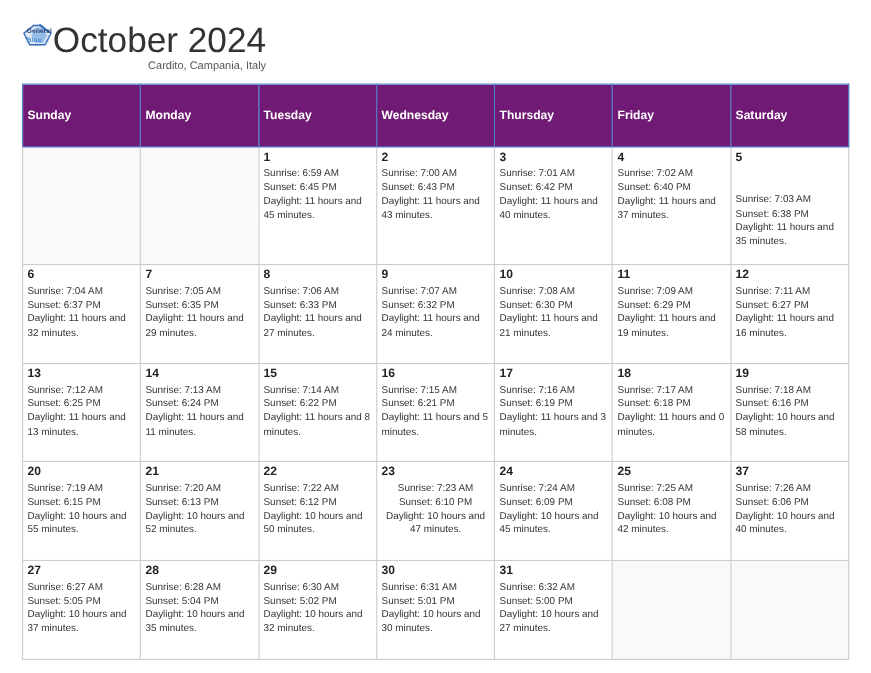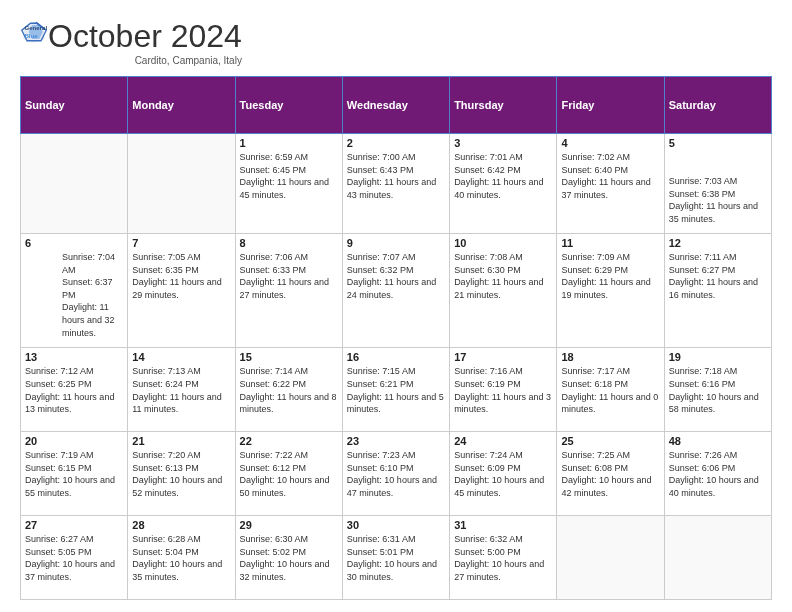--- a/index.html
+++ b/index.html
@@ -156,21 +156,21 @@
           <td>
             <span class="day-number">5</span>
             <div class="day-info" style="white-space: pre-line; margin-top: 26px;">Sunrise: 7:03 AM
 Sunset: 6:38 PM
 Daylight: 11 hours and 35 minutes.</div>
           </td>
         </tr>
         <tr>
           <td>
             <span class="day-number">6</span>
-            <div class="day-info" style="white-space: pre-line; margin-left: 37px;">Sunrise: 7:04 AM
+            <div class="day-info" style="white-space: pre-line;">Sunrise: 7:04 AM
 Sunset: 6:37 PM
 Daylight: 11 hours and 32 minutes.</div>
           </td>
           <td>
             <span class="day-number">7</span>
             <div class="day-info" style="white-space: pre-line;">Sunrise: 7:05 AM
 Sunset: 6:35 PM
 Daylight: 11 hours and 29 minutes.</div>
           </td>
           <td>
@@ -262,38 +262,38 @@
 Daylight: 10 hours and 52 minutes.</div>
           </td>
           <td>
             <span class="day-number">22</span>
             <div class="day-info" style="white-space: pre-line;">Sunrise: 7:22 AM
 Sunset: 6:12 PM
 Daylight: 10 hours and 50 minutes.</div>
           </td>
           <td>
             <span class="day-number">23</span>
-            <div class="day-info" style="white-space: pre-line;">Sunrise: 7:23 AM
+            <div class="day-info" style="white-space: pre-line; text-align: center;">Sunrise: 7:23 AM
 Sunset: 6:10 PM
 Daylight: 10 hours and 47 minutes.</div>
           </td>
           <td>
             <span class="day-number">24</span>
             <div class="day-info" style="white-space: pre-line;">Sunrise: 7:24 AM
 Sunset: 6:09 PM
 Daylight: 10 hours and 45 minutes.</div>
           </td>
           <td>
             <span class="day-number">25</span>
             <div class="day-info" style="white-space: pre-line;">Sunrise: 7:25 AM
 Sunset: 6:08 PM
 Daylight: 10 hours and 42 minutes.</div>
           </td>
           <td>
-            <span class="day-number">48</span>
+            <span class="day-number">37</span>
             <div class="day-info" style="white-space: pre-line;">Sunrise: 7:26 AM
 Sunset: 6:06 PM
 Daylight: 10 hours and 40 minutes.</div>
           </td>
         </tr>
         <tr>
           <td>
             <span class="day-number">27</span>
             <div class="day-info" style="white-space: pre-line;">Sunrise: 6:27 AM
 Sunset: 5:05 PM

